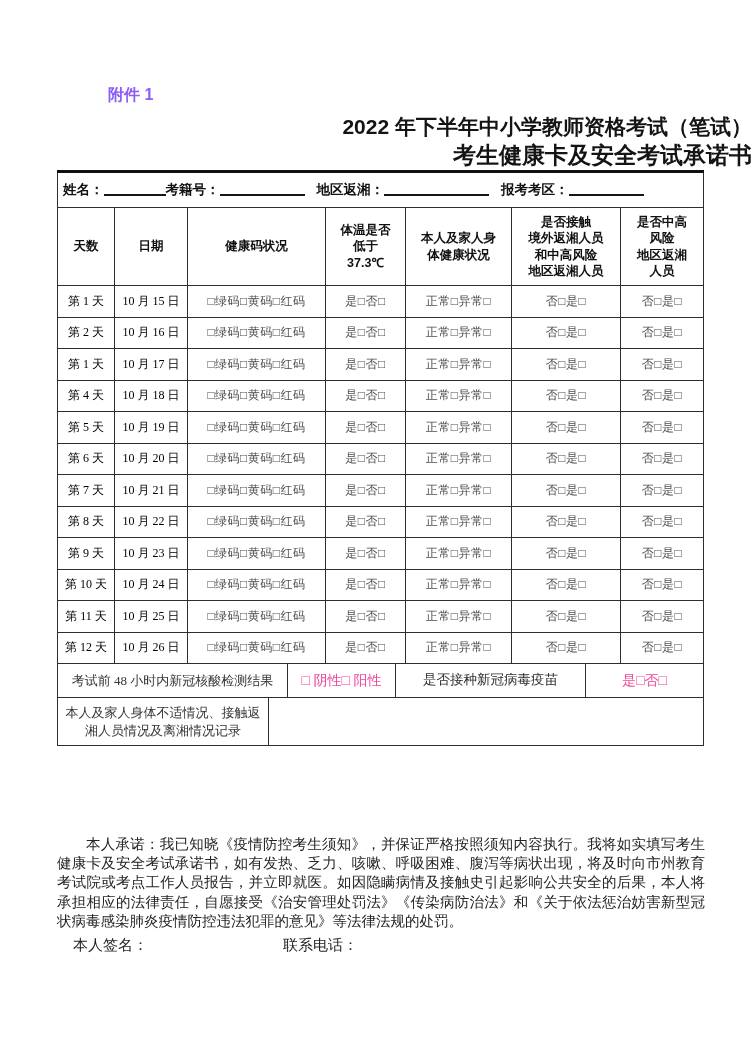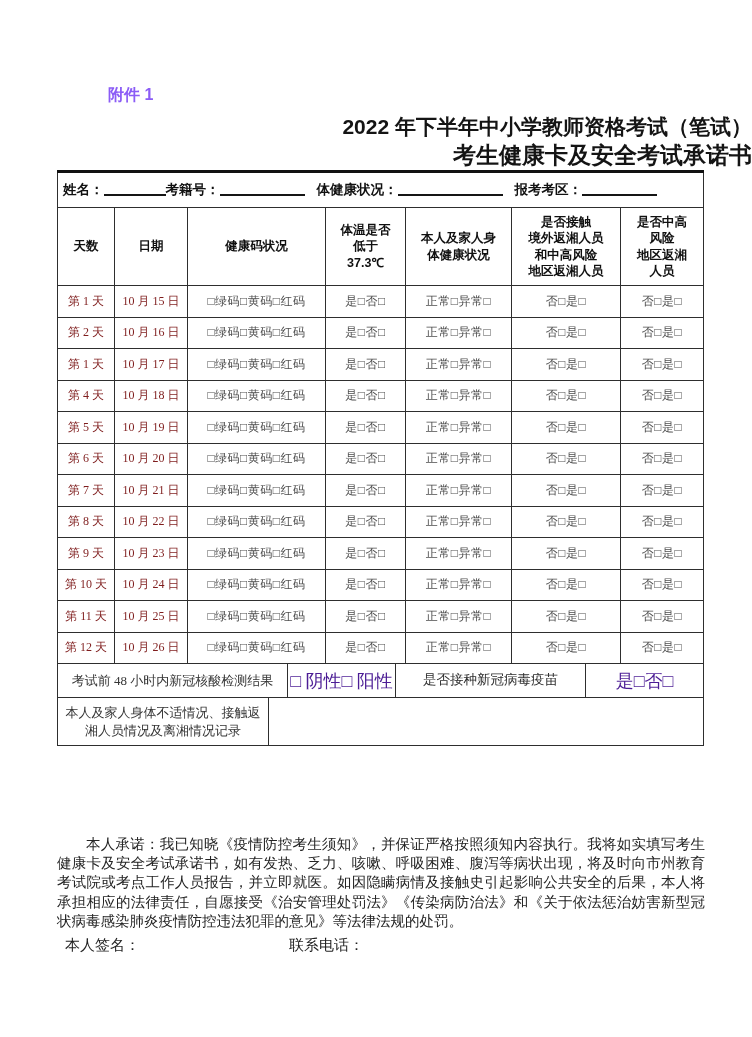--- a/index.html
+++ b/index.html
@@ -51,39 +51,39 @@
 
   th {
     height:78px;
     font-family:"Liberation Sans", sans-serif;
     font-weight:700; font-size:12.5px; line-height:1.3;
     color:#101010; white-space:pre-line; padding:1px;
   }
   .data-row td {
     height:31.5px; font-size:12px; color:#4e4e4e; letter-spacing:0.5px;
   }
-  .data-row .cell-day, .data-row .cell-date { color:#7f1d1d; letter-spacing:0; }
+  .data-row .cell-day, .data-row .cell-date { color:#000000; letter-spacing:0; }
 
   .sum1 td { height:34px; }
   .sum2 td { height:48px; }
   .sum-label { font-size:13px; color:#353535; white-space:pre-line; line-height:1.35; }
-  .sum-opts  { font-size:18px; color:#4c1d95; }
+  .sum-opts  { font-size:14px; color:#ec4899; }
   .vaccine-label { font-size:13.5px; color:#2e2e2e; }
 
   .pledge {
     position:absolute; left:57px; top:835px; width:648px;
     font-size:14.5px; line-height:19.2px;
     text-align:justify; text-indent:2em; color:#242424;
   }
   .footer {
     position:absolute; left:57px; top:936px; width:648px; height:22px;
     font-size:15px; color:#1f1f1f;
   }
-  .footer .sig { position:absolute; left:8px; top:0; }
-  .footer .phone { position:absolute; left:232px; top:0; }
+  .footer .sig { position:absolute; left:16px; top:0; }
+  .footer .phone { position:absolute; left:226px; top:0; }
 </style>
 </head>
 <body>
 
 <div class="page">
 
   <div class="attachment">附件 1</div>
 
   <div class="titles">
     <div class="t1">2022 年下半年中小学教师资格考试（笔试）</div>
@@ -98,21 +98,21 @@
           <col style="width:73px">
           <col style="width:138px">
         <col style="width:80px">
           <col style="width:106px">
           <col style="width:109px">
           <col style="width:83px">
       </colgroup>
       <tbody>
           <tr>
         <td class="info-cell" colspan="7">
-          <span>姓名：</span><span class="blank b1"></span><span>考籍号：</span><span class="blank b2"></span><span>体健康状况：</span><span class="blank b3"></span><span>报考考区：</span><span class="blank b4"></span>
+          <span>姓名：</span><span class="blank b1"></span><span>考籍号：</span><span class="blank b2"></span><span>地区返湘：</span><span class="blank b3"></span><span>报考考区：</span><span class="blank b4"></span>
         </td>
       </tr>
       <tr>
         <th>天数</th>
         <th>日期</th>
         <th>健康码状况</th>
         <th>体温是否
 低于
 37.3℃</th>
         <th>本人及家人身

